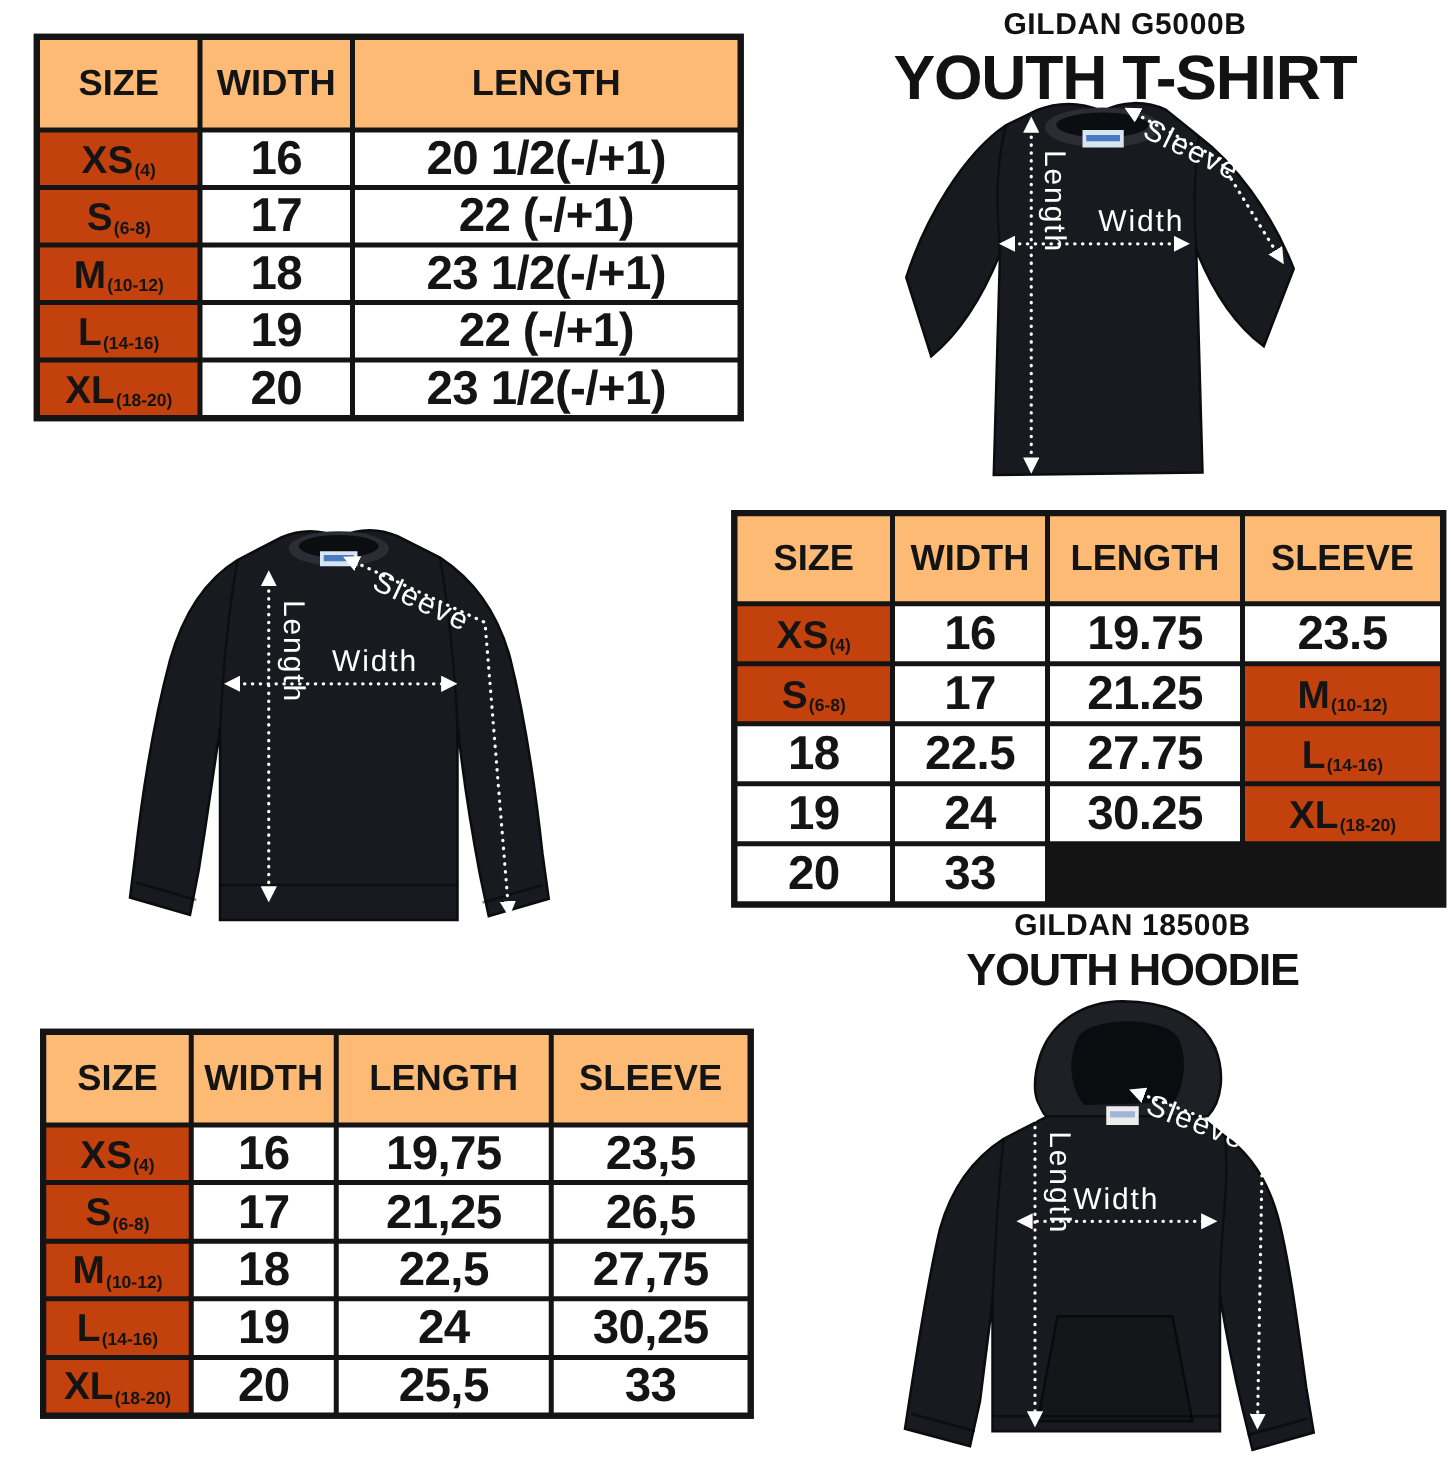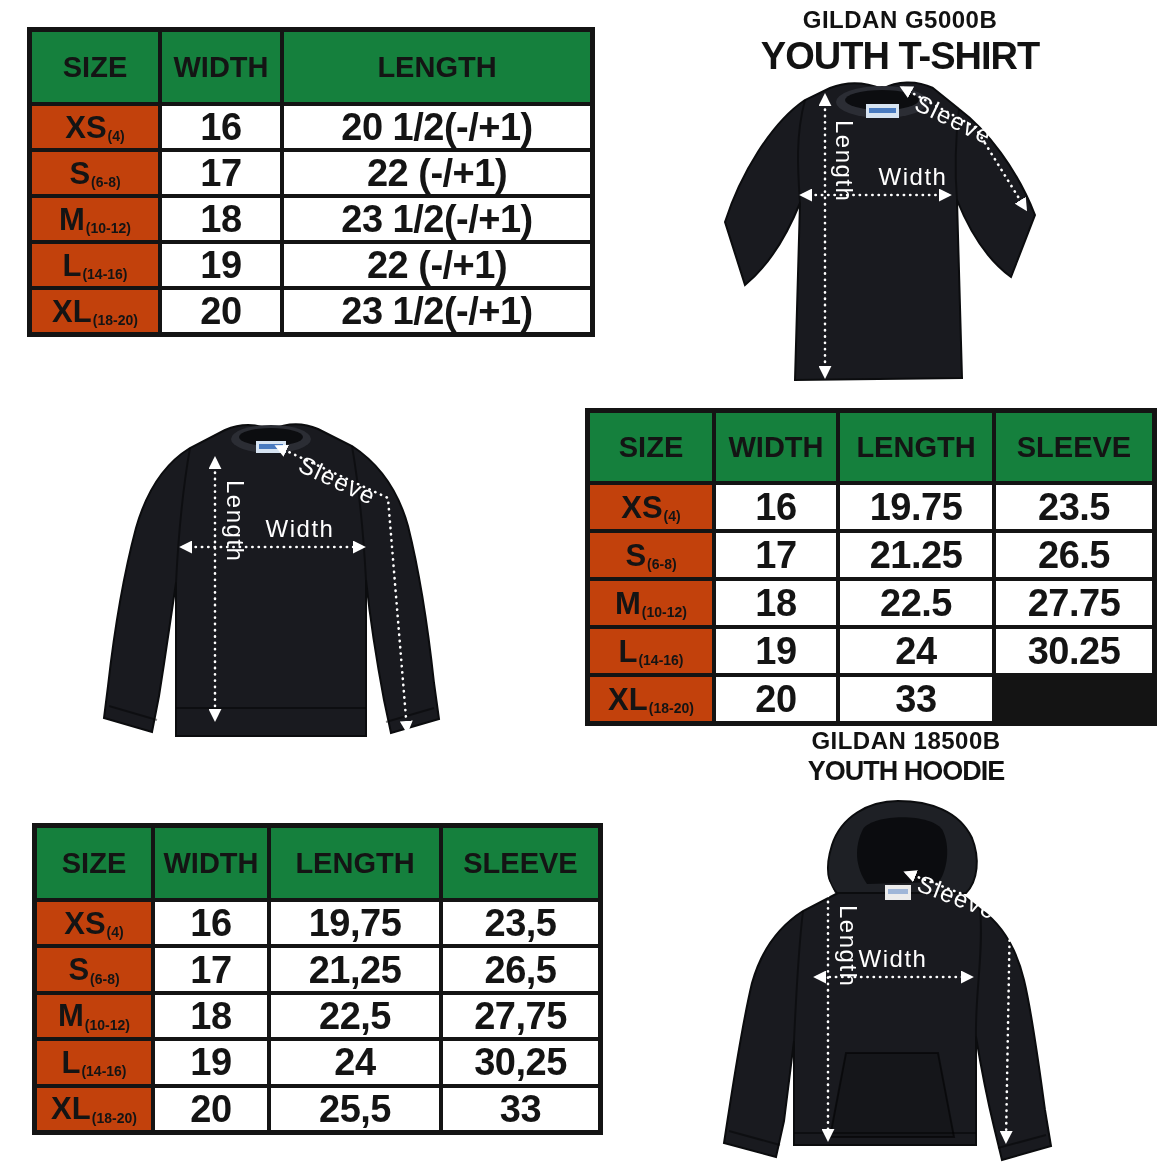--- a/index.html
+++ b/index.html
@@ -10,33 +10,33 @@
   
   .size-table{position:absolute;display:grid;gap:4px;background:#141414;border:5px solid #141414;}
   .t1{left:27px;top:27px;width:558px;height:300px;
       grid-template-columns:126px 118px 1fr;grid-template-rows:70px repeat(5,1fr);}
   .t2{left:585px;top:408px;width:562px;height:308px;
       grid-template-columns:122px 120px 152px 1fr;grid-template-rows:68px repeat(5,1fr);}
   .t3{left:32px;top:823px;width:561px;height:302px;
       grid-template-columns:114px 112px 168px 1fr;grid-template-rows:70px repeat(5,1fr);}
   .cell{display:flex;align-items:center;justify-content:center;background:#ffffff;
         font-weight:700;color:#141414;line-height:1;}
-  .head{background:#15803d;font-size:29px;}
+  .head{background:#fdba74;font-size:29px;}
   .sizecell{background:#c2410c;font-size:31px;}
   .val{font-size:38px;letter-spacing:-0.5px;}
   .fit{font-size:14px;font-weight:700;transform:translateY(9px);margin-left:1px;}
   
   .title{position:absolute;text-align:center;font-weight:700;color:#121212;}
   .title .model{font-size:24px;letter-spacing:0.5px;margin-bottom:3px;}
-  .title .name{font-size:38px;letter-spacing:-1px;line-height:1;}
+  .title .name{font-size:50px;letter-spacing:-1px;line-height:1;}
   .tshirt-title{left:645px;top:6px;width:510px;}
   .sweatshirt-title{left:62px;top:349px;width:440px;}
   .sweatshirt-title .name{font-size:34px;}
   .hoodie-title{left:688px;top:727px;width:436px;}
-  .hoodie-title .name{font-size:27px;}
+  .hoodie-title .name{font-size:36px;}
   
   .garment{position:absolute;}
   .g-tshirt{left:645px;top:75px;}
   .g-sweatshirt{left:72px;top:418px;}
   .g-hoodie{left:688px;top:793px;}
   .mline{stroke:#ffffff;stroke-width:2.6;stroke-dasharray:0.3 6;stroke-linecap:round;fill:none;}
   .mlabel{font-family:"Liberation Sans",sans-serif;font-size:24px;fill:#ffffff;letter-spacing:1.5px;}
   .seam{stroke:#000000;stroke-opacity:0.45;stroke-width:2;fill:none;}
 </style>
 </head>
@@ -149,21 +149,20 @@
     <div class="cell val">16</div>
     <div class="cell val">19.75</div>
     <div class="cell val">23.5</div>
 
     <div class="cell sizecell">
         <span>S</span>
         <span class="fit">(6-8)</span>
       </div>
     <div class="cell val">17</div>
     <div class="cell val">21.25</div>
-    <div class="cell val">26.5</div>
 
     <div class="cell sizecell">
         <span>M</span>
         <span class="fit">(10-12)</span>
       </div>
     <div class="cell val">18</div>
     <div class="cell val">22.5</div>
     <div class="cell val">27.75</div>
 
     <div class="cell sizecell">

